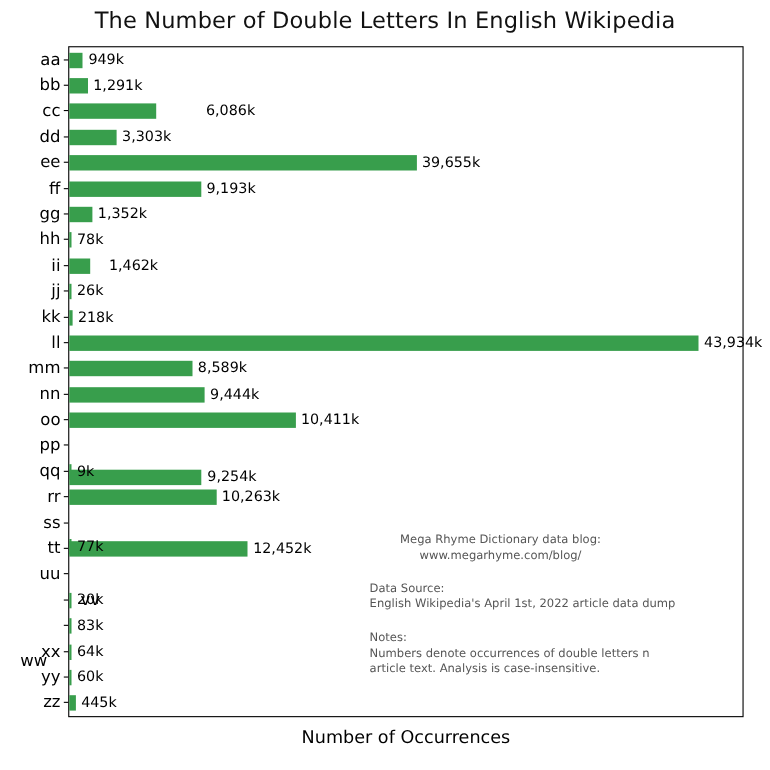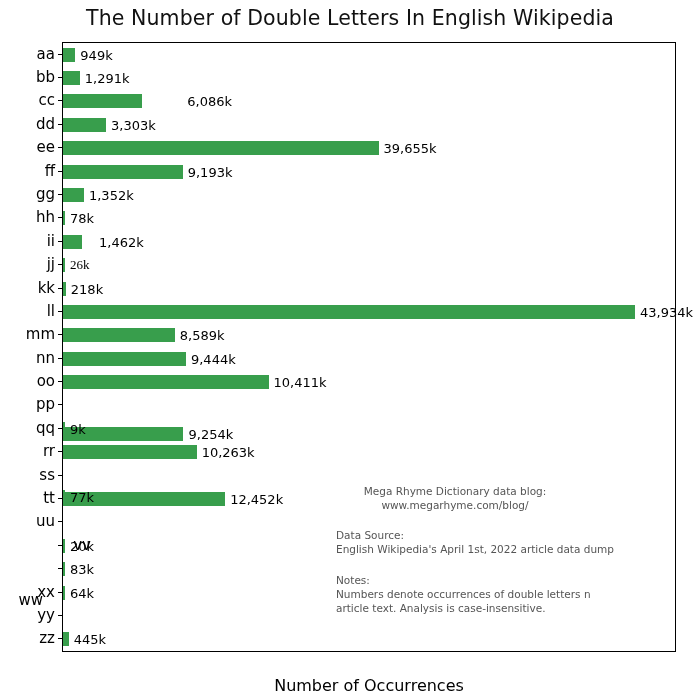--- a/index.html
+++ b/index.html
@@ -82,21 +82,20 @@
     background: #000000;
   }
   #xaxis-label {
     position: absolute;
     left: 62px;
     top: 660px;
     width: 614px;
     text-align: center;
     font-size: 16px;
     color: #000000;
-    margin-top: 16px;
   }
   .annot {
     position: absolute;
     font-size: 10.5px;
     color: #555555;
     line-height: 1.35;
     white-space: pre-line;
   }
   #annot-credit {
     text-align: center;
@@ -153,21 +152,21 @@
           <div class="bar-label" style="left: 25.9773px;">1,352k</div>
         </div>
         <div class="bar-row" style="top: 168.369px; height: 14.0308px;">
           <div class="bar" style="width: 2px; background: rgb(56, 158, 76);"></div>
           <div class="bar-label" style="left: 7px;">78k</div>
         </div>
         <div class="bar-row" style="top: 191.754px; height: 14.0308px;">
           <div class="bar" style="width: 19.0371px; background: rgb(56, 158, 76);"></div>
           <div class="bar-label" style="left: 24.0371px; margin-left: 12px;">1,462k</div>
         </div>
-        <div class="bar-row" style="top: 215.138px; height: 14.0308px; font-family: Liberation Serif, serif;">
+        <div class="bar-row" style="top: 215.138px; height: 14.0308px;">
           <div class="bar" style="width: 2px; background: rgb(56, 158, 76);"></div>
           <div class="bar-label" style="left: 7px;">26k</div>
         </div>
         <div class="bar-row" style="top: 238.523px; height: 14.0308px;">
           <div class="bar" style="width: 2.83864px; background: rgb(56, 158, 76);"></div>
           <div class="bar-label" style="left: 7.83864px;">218k</div>
         </div>
         <div class="bar-row" style="top: 261.908px; height: 14.0308px;">
           <div class="bar" style="width: 572.077px; background: rgb(56, 158, 76);"></div>
           <div class="bar-label" style="left: 577.077px;">43,934k</div>
@@ -208,20 +207,24 @@
           <div class="bar" style="width: 2px; background: rgb(56, 158, 76);"></div>
           <div class="bar-label" style="left: 7px;">20k</div>
         </div>
         <div class="bar-row" style="top: 519.138px; height: 14.0308px;">
           <div class="bar" style="width: 2px; background: rgb(56, 158, 76);"></div>
           <div class="bar-label" style="left: 7px;">83k</div>
         </div>
         <div class="bar-row" style="top: 542.523px; height: 14.0308px;">
           <div class="bar" style="width: 2px; background: rgb(56, 158, 76);"></div>
           <div class="bar-label" style="left: 7px;">64k</div>
+        </div>
+        <div class="bar-row" style="top: 565.908px; height: 14.0308px;">
+          <div class="bar" style="width: 2px; background: rgb(56, 158, 76);"></div>
+          <div class="bar-label" style="left: 7px;">60k</div>
         </div>
         <div class="bar-row" style="top: 589.292px; height: 14.0308px;">
           <div class="bar" style="width: 5.79447px; background: rgb(56, 158, 76);"></div>
           <div class="bar-label" style="left: 10.7945px;">445k</div>
         </div>
       </div>
   </div>
 
   <div id="yticks-layer">
       <div class="ytick-label" style="top: 53.6923px; right: 645px;">aa</div>

